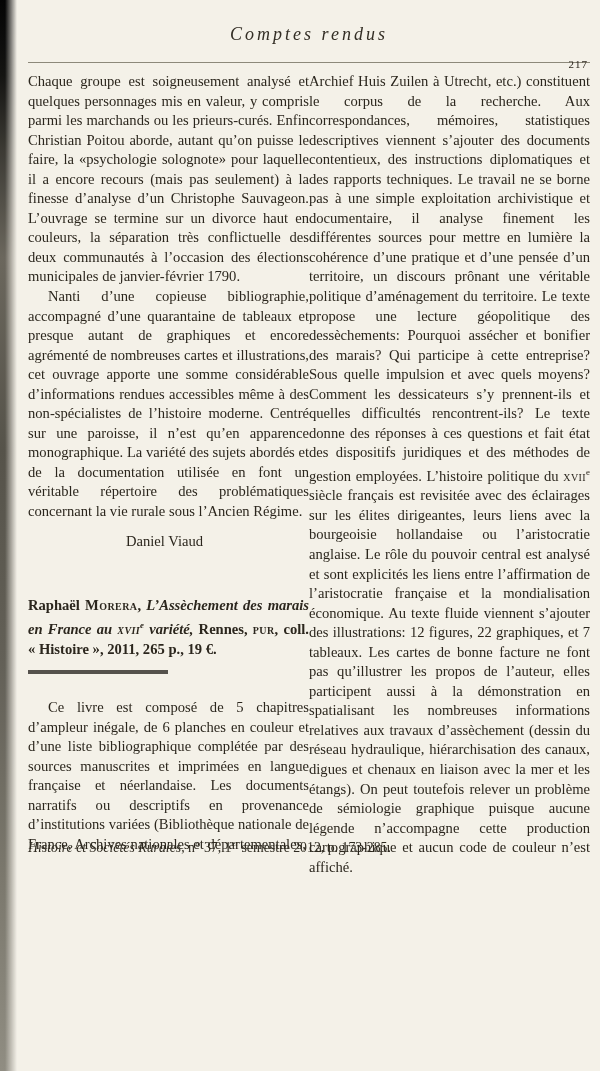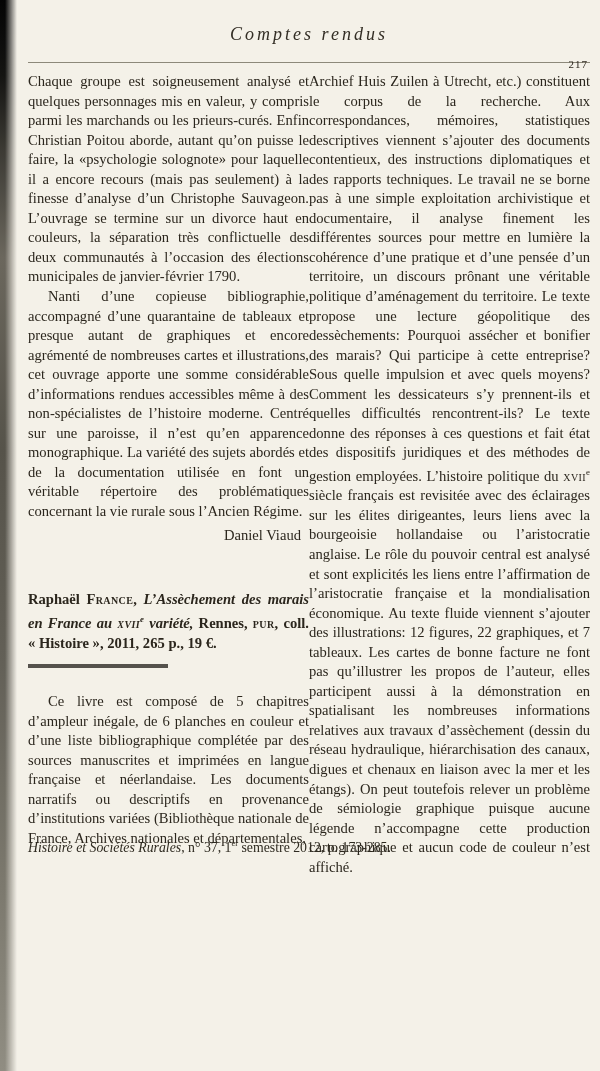--- a/index.html
+++ b/index.html
@@ -24,21 +24,21 @@
   .header-title{
     position:absolute;left:0;right:0;text-align:center;
     font-style:italic;font-size:18px;letter-spacing:3px;color:#332e25;
   }
   .page-number{position:absolute;right:2px;top:58px;font-size:11px;letter-spacing:1px;text-align:center;}
   .header-rule{border:0;border-top:1.3px solid #8d897a;margin:12px 0 0 0;}
   .columns{display:flex;gap:0;margin-top:9px;}
   .col{flex:1;min-width:0;text-align:justify;font-size:14.6px;line-height:19.55px;}
   .block{margin:0;}
   .block.indent{text-indent:20px;}
-  .signature{text-align:right;padding-right:8px;margin-top:4px;}
+  .signature{text-align:center;padding-right:8px;margin-top:10px;}
   .citation{font-weight:bold;margin-top:44px;line-height:20px;}
   .citation-rule{width:140px;height:4px;background:#55524c;margin:11px 0 24px 0;}
   .sc{font-variant:small-caps;letter-spacing:0.4px;}
   .i{font-style:italic;}
   .sup{font-size:61%;vertical-align:super;letter-spacing:0;}
   .page-footer{
     position:absolute;left:28px;right:12px;bottom:22px;
     text-align:left;font-size:13.8px;color:#2e2a20;
   }
 </style>
@@ -53,21 +53,21 @@
     <div class="header-title">Comptes rendus</div>
     <div class="page-number">217</div>
   </div>
   <hr class="header-rule">
 
   <div class="columns">
     <div class="col">
         <p class="block paragraph">Chaque groupe est soigneusement analysé et quelques personnages mis en valeur, y compris parmi les marchands ou les prieurs-curés. Enfin Christian Poitou aborde, autant qu’on puisse le faire, la «psychologie solognote» pour laquelle il a encore recours (mais pas seulement) à la finesse d’analyse d’un Christophe Sauvageon. L’ouvrage se termine sur un divorce haut en couleurs, la séparation très conflictuelle des deux communautés à l’occasion des élections municipales de janvier-février 1790.</p>
         <p class="block paragraph indent">Nanti d’une copieuse bibliographie, accompagné d’une quarantaine de tableaux et presque autant de graphiques et encore agrémenté de nombreuses cartes et illustrations, cet ouvrage apporte une somme considérable d’informations rendues accessibles même à des non-spécialistes de l’histoire moderne. Centré sur une paroisse, il n’est qu’en apparence monographique. La variété des sujets abordés et de la documentation utilisée en font un véritable répertoire des problématiques concernant la vie rurale sous l’Ancien Régime.</p>
         <p class="block signature">Daniel Viaud</p>
-        <p class="block citation">Raphaël <span class="sc">France</span>, <span class="i">L’Assèchement des marais en France au </span><span class="i sc">xvii</span><span class="i sup">e</span><span class="i"> variété,</span> Rennes, <span class="sc">pur</span>, coll. « Histoire », 2011, 265 p., 19 €.</p>
+        <p class="block citation">Raphaël <span class="sc">Morera</span>, <span class="i">L’Assèchement des marais en France au </span><span class="i sc">xvii</span><span class="i sup">e</span><span class="i"> variété,</span> Rennes, <span class="sc">pur</span>, coll. « Histoire », 2011, 265 p., 19 €.</p>
         <div class="citation-rule"></div>
         <p class="block paragraph indent">Ce livre est composé de 5 chapitres d’ampleur inégale, de 6 planches en couleur et d’une liste bibliographique complétée par des sources manuscrites et imprimées en langue française et néerlandaise. Les documents narratifs ou descriptifs en provenance d’institutions variées (Bibliothèque nationale de France, Archives nationales et départementales,</p>
       </div>
     <div class="col">
         <p class="block paragraph">Archief Huis Zuilen à Utrecht, etc.) constituent le corpus de la recherche. Aux correspondances, mémoires, statistiques descriptives viennent s’ajouter des documents contentieux, des instructions diplomatiques et des rapports techniques. Le travail ne se borne pas à une simple exploitation archivistique et documentaire, il analyse finement les différentes sources pour mettre en lumière la cohérence d’une pratique et d’une pensée d’un territoire, un discours prônant une véritable politique d’aménagement du territoire. Le texte propose une lecture géopolitique des dessèchements: Pourquoi assécher et bonifier des marais? Qui participe à cette entreprise? Sous quelle impulsion et avec quels moyens? Comment les dessicateurs s’y prennent-ils et quelles difficultés rencontrent-ils? Le texte donne des réponses à ces questions et fait état des dispositifs juridiques et des méthodes de gestion employées. L’histoire politique du <span class="sc">xvii</span><span class="sup">e</span> siècle français est revisitée avec des éclairages sur les élites dirigeantes, leurs liens avec la bourgeoisie hollandaise ou l’aristocratie anglaise. Le rôle du pouvoir central est analysé et sont explicités les liens entre l’affirmation de l’aristocratie française et la mondialisation économique. Au texte fluide viennent s’ajouter des illustrations: 12 figures, 22 graphiques, et 7 tableaux. Les cartes de bonne facture ne font pas qu’illustrer les propos de l’auteur, elles participent aussi à la démonstration en spatialisant les nombreuses informations relatives aux travaux d’assèchement (dessin du réseau hydraulique, hiérarchisation des canaux, digues et chenaux en liaison avec la mer et les étangs). On peut toutefois relever un problème de sémiologie graphique puisque aucune légende n’accompagne cette production cartographique et aucun code de couleur n’est affiché.</p>
       </div>
   </div>
 
   <div class="page-footer"><span class="i">Histoire et Sociétés Rurales</span>, n° 37, 1<span class="sup">er</span> semestre 2012, p. 173-285.</div>
 

